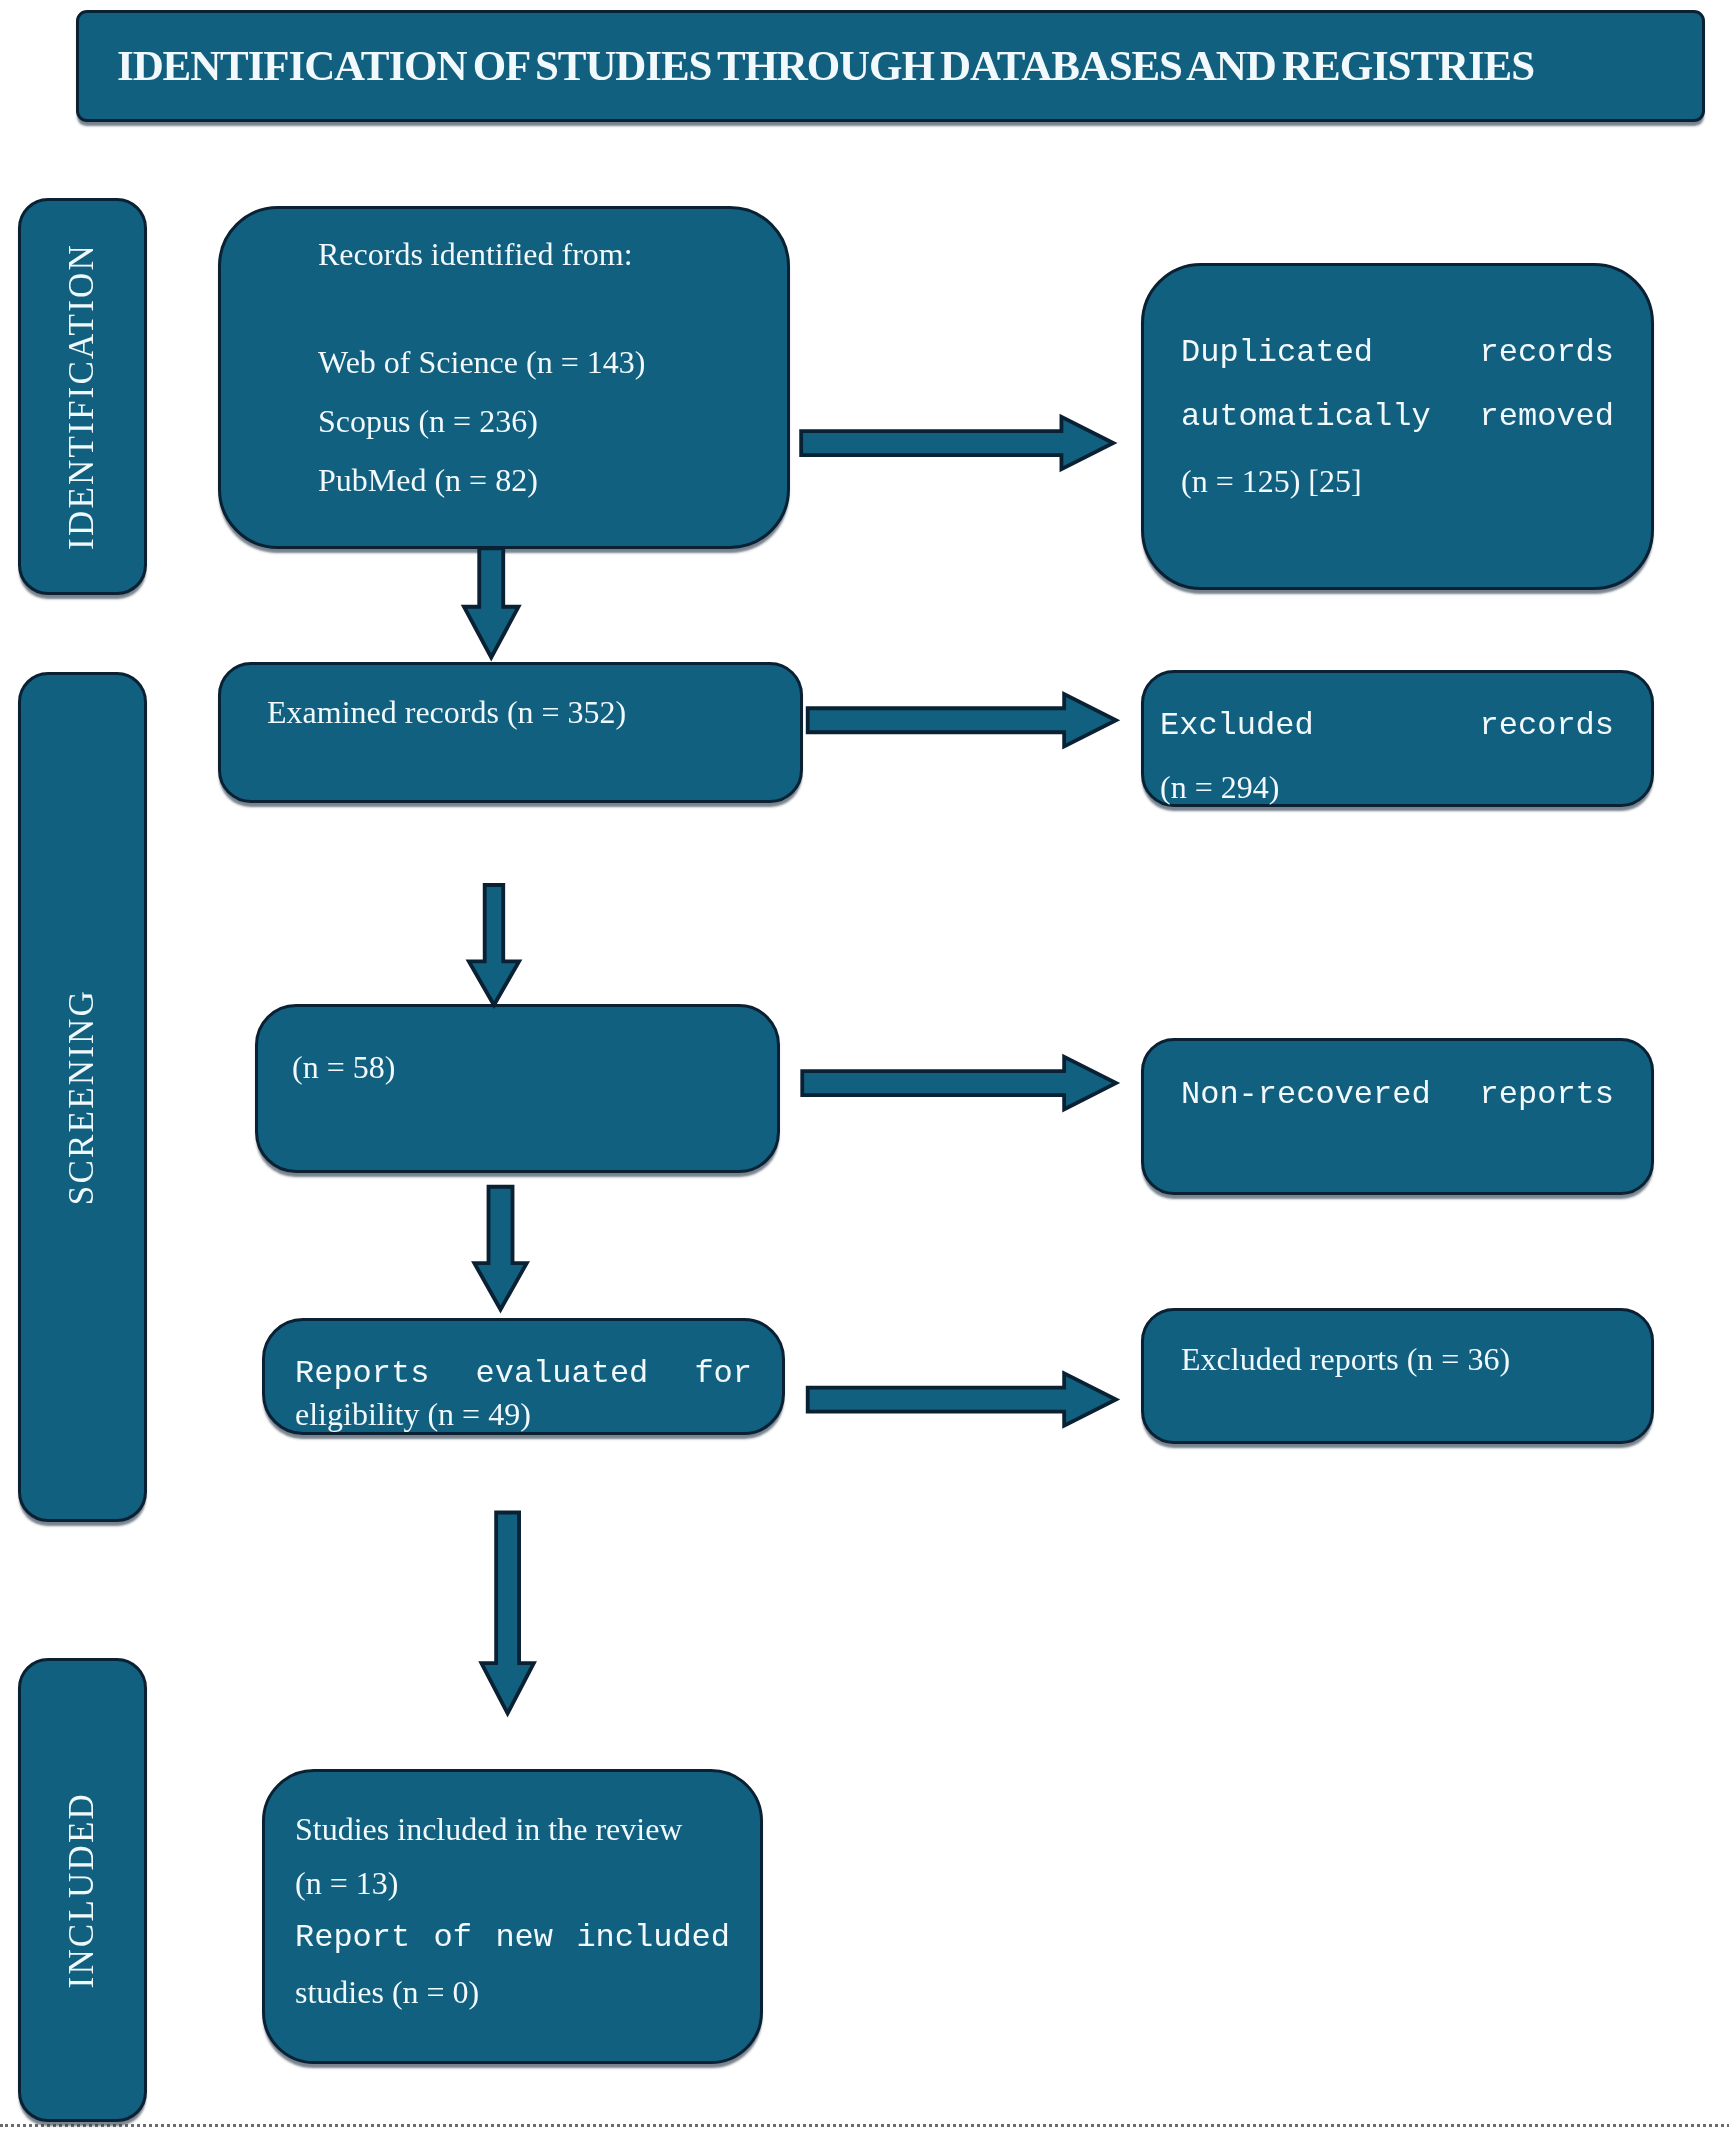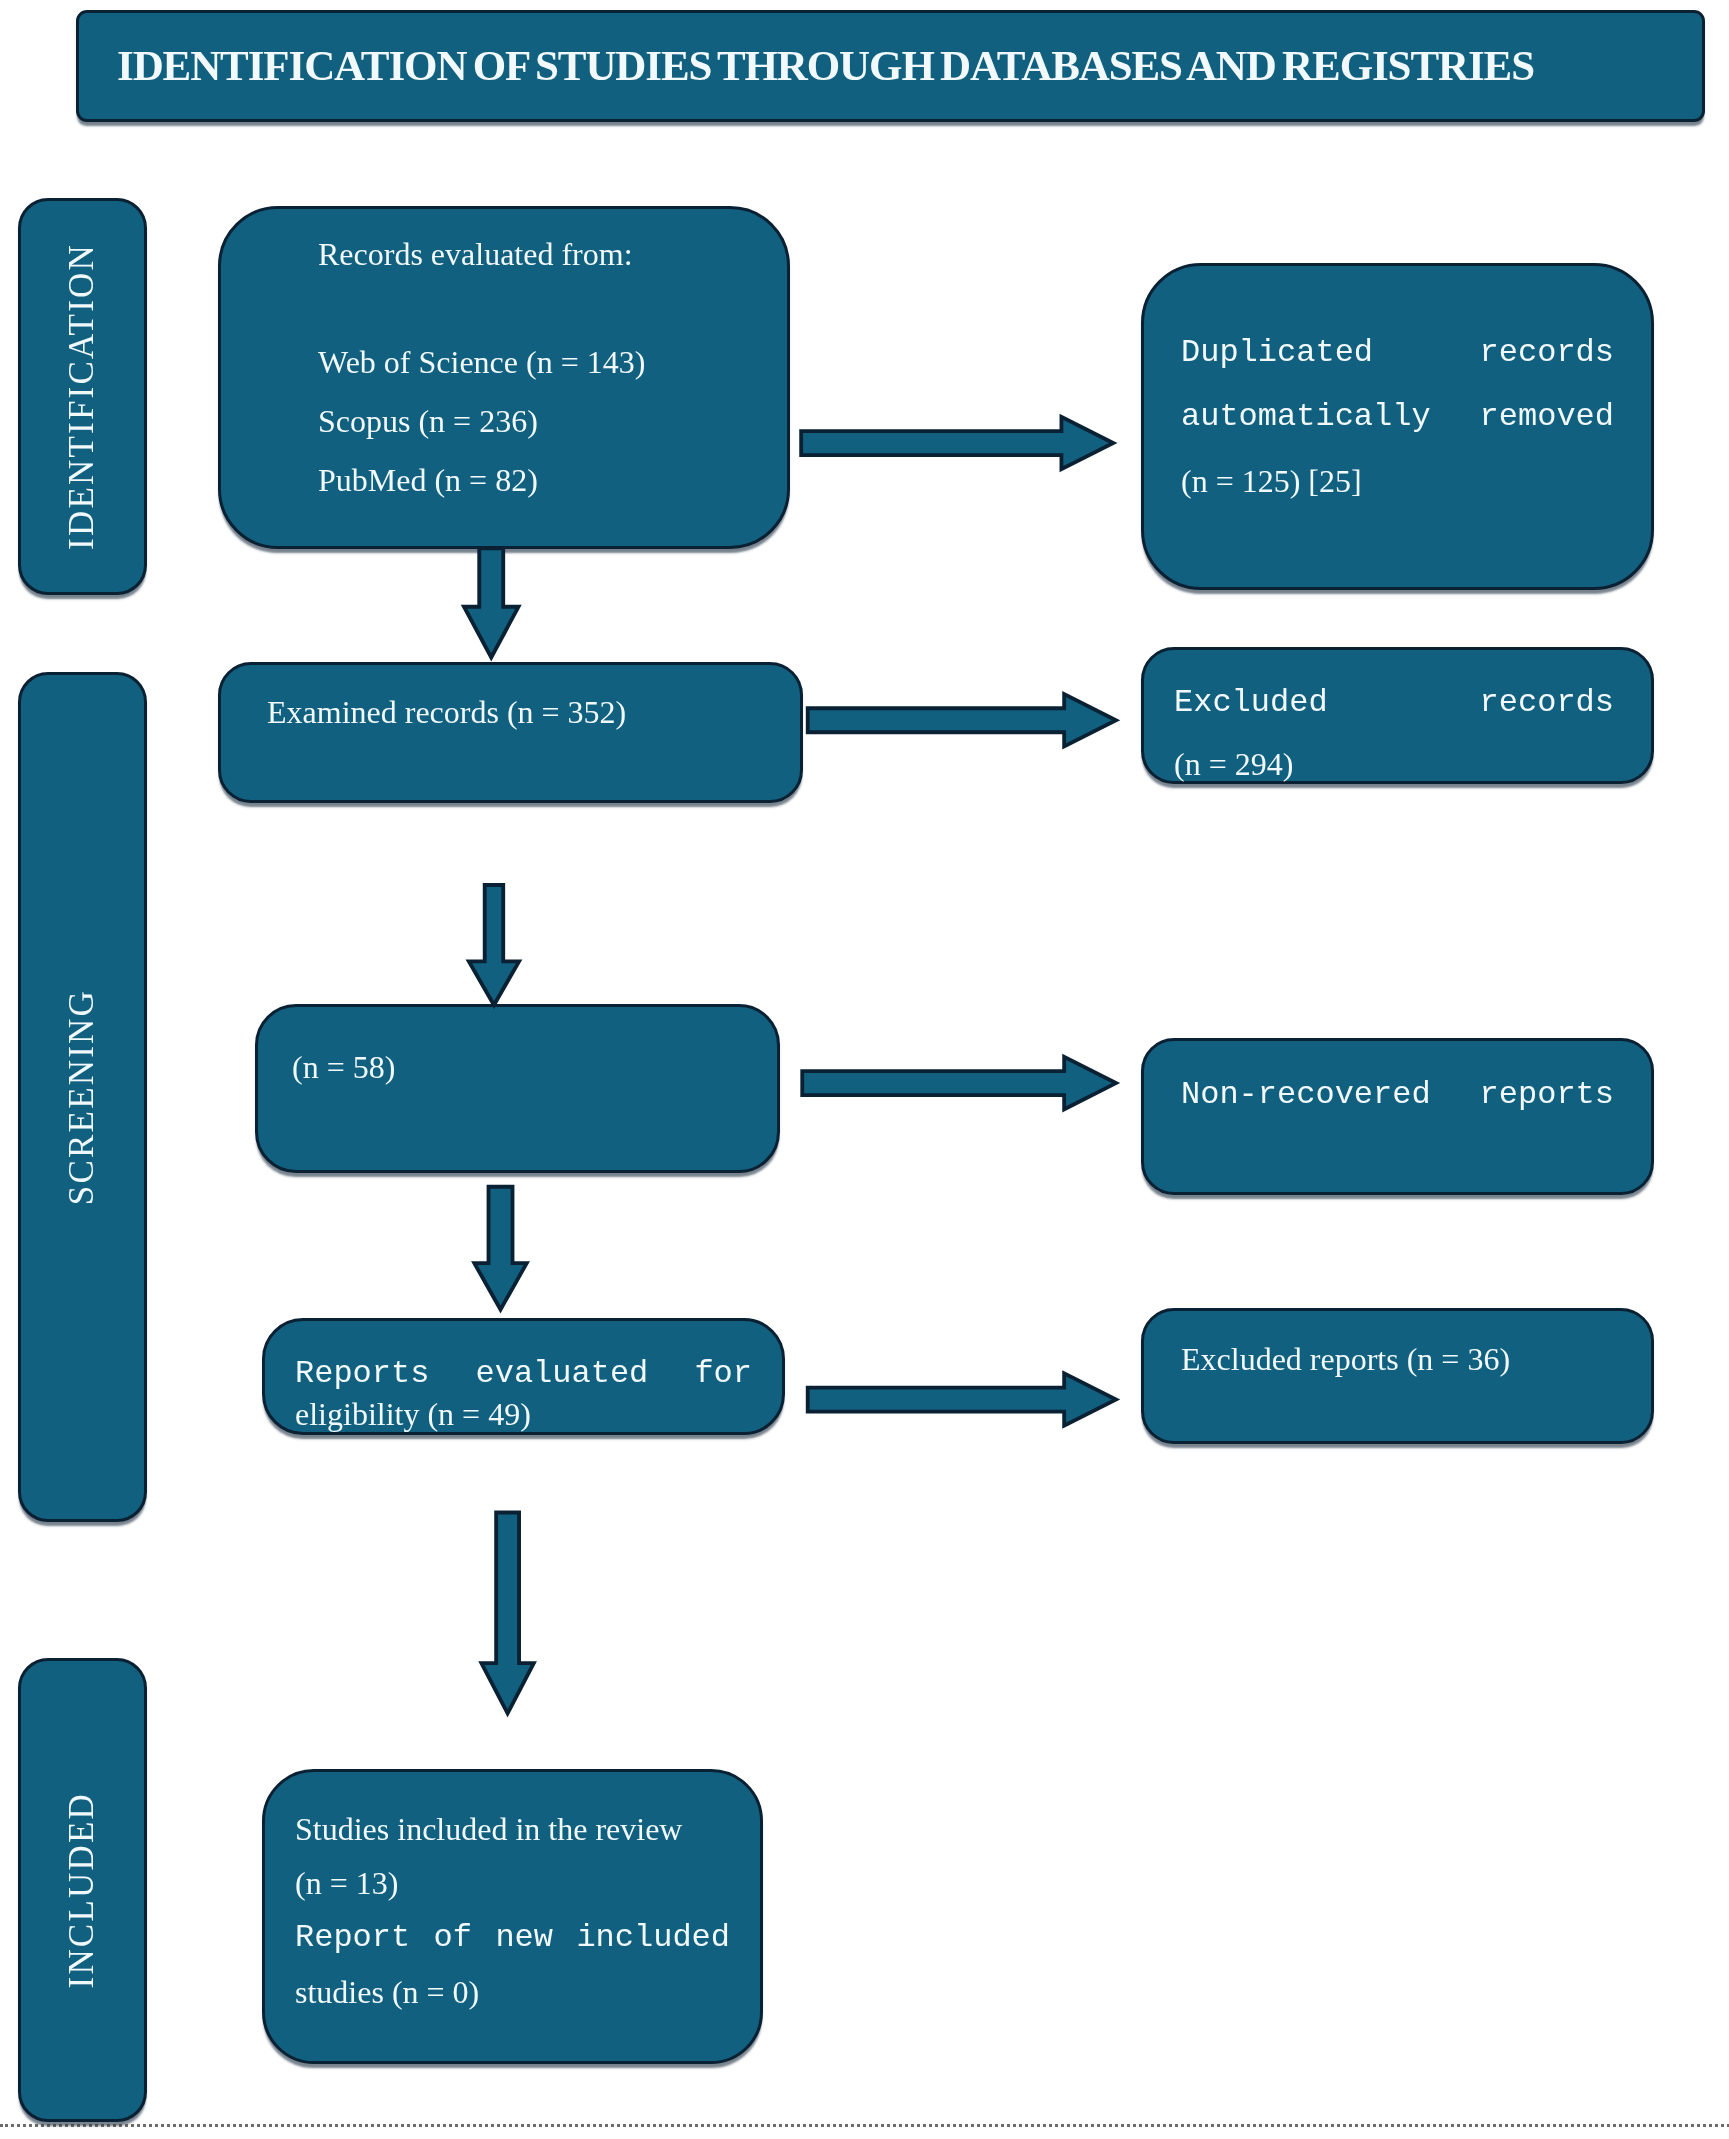--- a/index.html
+++ b/index.html
@@ -36,22 +36,22 @@
   .b-evaluated{left:262px;top:1318px;width:523px;height:117px;border-radius:41px;
                padding:33px 30px 0 30px;line-height:1.25;}
 
   .b-included{left:262px;top:1769px;width:501px;height:295px;border-radius:52px;
               padding:30px 30px 0 30px;line-height:1.7;}
 
   
   .b-dup{left:1141px;top:263px;width:513px;height:327px;border-radius:60px;
          padding:55px 37px 0 37px;line-height:2.0;}
 
-  .b-exclrec{left:1141px;top:647px;width:513px;height:137px;border-radius:33px;
-             padding:23px 37px 0 30px;line-height:1.9;}
+  .b-exclrec{left:1141px;top:670px;width:513px;height:137px;border-radius:33px;
+             padding:23px 37px 0 16px;line-height:1.9;}
 
   .b-nonrec{left:1141px;top:1038px;width:513px;height:157px;border-radius:33px;
             padding:25px 37px 0 37px;line-height:1.8;}
 
   .b-exclrep{left:1141px;top:1308px;width:513px;height:136px;border-radius:33px;
              padding:32px 22px 0 37px;line-height:1;}
 
   
   .s-ident{left:17.5px;top:198px;width:129px;height:397px;}
   .s-screen{left:17.5px;top:672px;width:129px;height:850px;}
@@ -75,21 +75,21 @@
     <div class="vlabel">IDENTIFICATION</div>
   </div>
   <div class="box stage s-screen">
     <div class="vlabel">SCREENING</div>
   </div>
   <div class="box stage s-incl">
     <div class="vlabel">INCLUDED</div>
   </div>
 
   <div class="box flow-text b-records">
-    <div class="line">Records evaluated from:</div>
+    <div class="line">Records identified from:</div>
     <div class="spacer"></div>
     <div class="line">Web of Science (n = 143)</div>
     <div class="line">Scopus (n = 236)</div>
     <div class="line">PubMed (n = 82)</div>
   </div>
 
   <div class="box flow-text b-examined">
     <div class="line">Examined records (n = 352)</div>
   </div>
 

